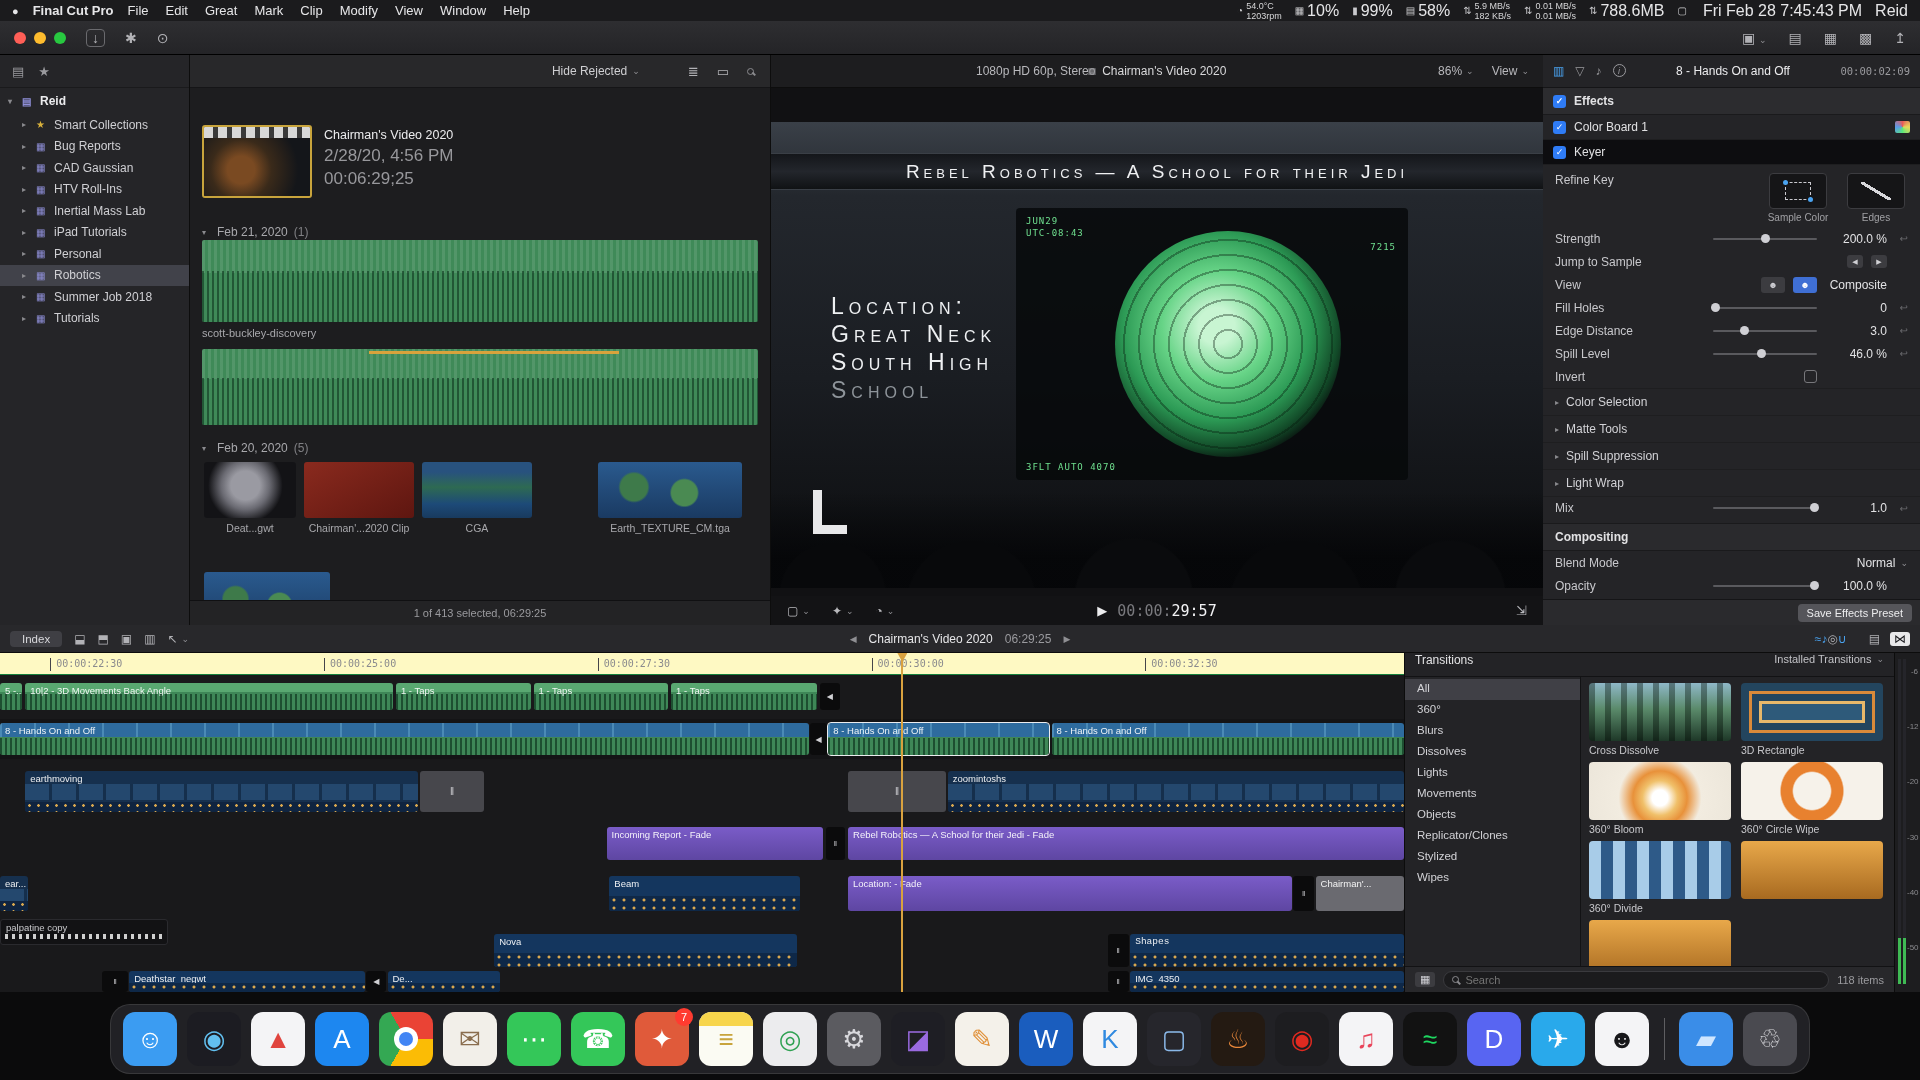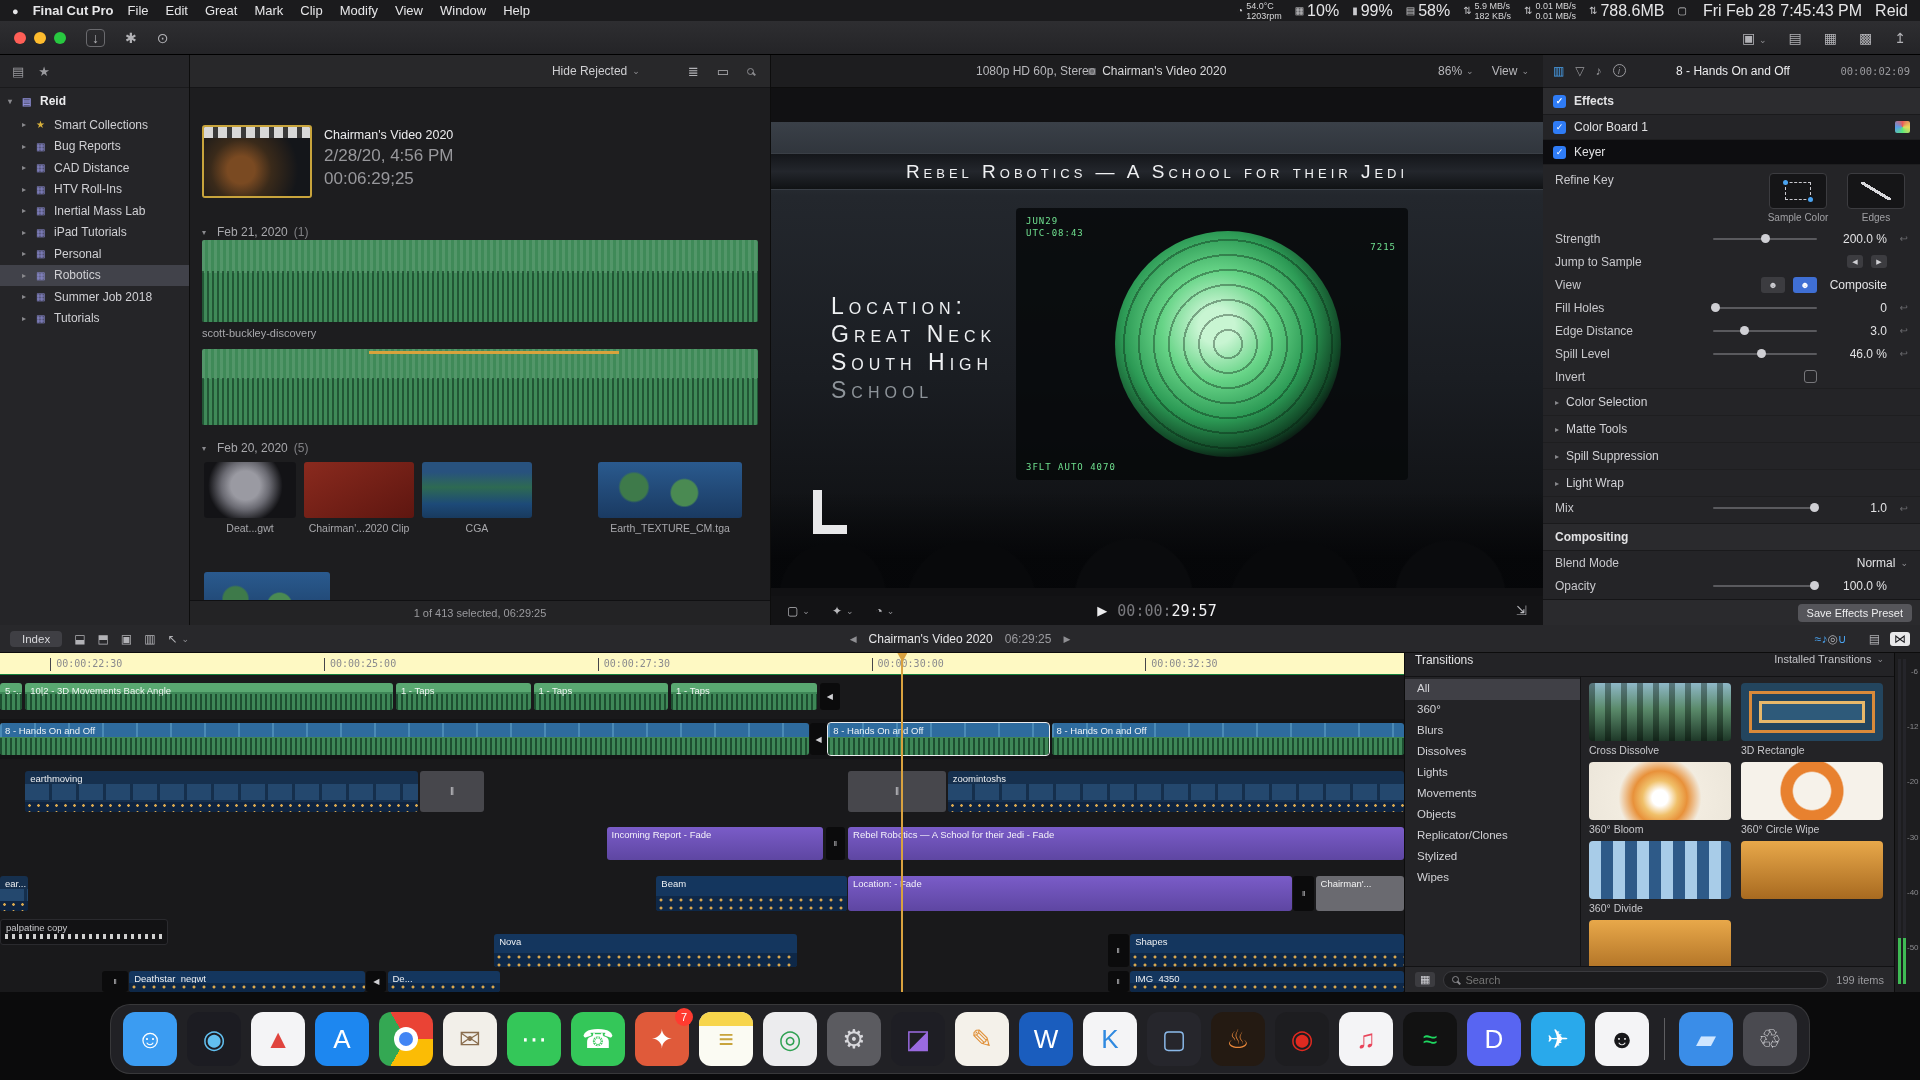--- a/index.html
+++ b/index.html
@@ -369,21 +369,21 @@
 
           <div class="lib-row">
             <span class="tri">▸</span>
             <span class="lico">▦</span>
             <span>Bug Reports</span>
           </div>
 
           <div class="lib-row">
             <span class="tri">▸</span>
             <span class="lico">▦</span>
-            <span>CAD Distance</span>
+            <span>CAD Gaussian</span>
           </div>
 
           <div class="lib-row">
             <span class="tri">▸</span>
             <span class="lico">▦</span>
             <span>HTV Roll-Ins</span>
           </div>
 
           <div class="lib-row">
             <span class="tri">▸</span>
@@ -744,28 +744,28 @@
           <div class="clip r1 primary sel" style="left: 59%; width: 15.7%;">8 - Hands On and Off</div>
           <div class="clip r1 primary" style="left: 74.9%; width: 25.1%;">8 - Hands On and Off</div>
           <div class="clip r2 bluefilm" style="left: 1.8%; width: 28%;">earthmoving</div>
           <div class="clip r2 marker big" style="left: 29.9%; width: 4.6%;">‖</div>
           <div class="clip r2 marker big" style="left: 60.4%; width: 7%;">‖</div>
           <div class="clip r2 bluefilm" style="left: 67.5%; width: 32.5%;">zoomintoshs</div>
           <div class="clip r3 purple" style="left: 43.2%; width: 15.4%;">Incoming Report - Fade</div>
           <div class="clip r3 marker" style="left: 58.8%; width: 1.4%;">‖</div>
           <div class="clip r3 purple" style="left: 60.4%; width: 39.6%;">Rebel Robotics — A School for their Jedi - Fade</div>
           <div class="clip r4 bluefilm" style="left: 0%; width: 2%;">ear...</div>
-          <div class="clip r4 bluetitle" style="left: 43.4%; width: 13.6%; margin-left: 47px;">Beam</div>
+          <div class="clip r4 bluetitle" style="left: 43.4%; width: 13.6%;">Beam</div>
           <div class="clip r4 purple" style="left: 60.4%; width: 31.6%;">Location: - Fade</div>
           <div class="clip r4 marker" style="left: 92.1%; width: 1.5%;">‖</div>
           <div class="clip r4 gray" style="left: 93.7%; width: 6.3%;">Chairman'...</div>
           <div class="clip r5 dark" style="left: 0%; width: 12%;">palpatine copy</div>
           <div class="clip r6 bluetitle" style="left: 35.2%; width: 21.6%;">Nova</div>
           <div class="clip r6 marker" style="left: 78.9%; width: 1.5%;">‖</div>
-          <div class="clip r6 bluetitle" style="left: 80.5%; width: 19.5%;">Shapes</div>
+          <div class="clip r6 bluetitle" style="left: 80.5%; width: 19.5%; font-family: Liberation Mono, monospace;">Shapes</div>
           <div class="clip r7 marker" style="left: 7.3%; width: 1.8%;">‖</div>
           <div class="clip r7 bluetitle" style="left: 9.2%; width: 16.8%;">Deathstar_negwt</div>
           <div class="clip r7 marker" style="left: 26.1%; width: 1.4%;">◀</div>
           <div class="clip r7 bluetitle" style="left: 27.6%; width: 8%;">De...</div>
           <div class="clip r7 marker" style="left: 78.9%; width: 1.5%;">‖</div>
           <div class="clip r7 bluetitle" style="left: 80.5%; width: 19.5%;">IMG_4350</div>
         </div>
       <div class="playhead" style="left: 64.2%;">
           <span class="ph-top"></span>
         </div>
@@ -831,21 +831,21 @@
 
             </div>
           </div>
       </div>
       <div class="tp-foot">
         <span class="grid-btn">▦</span>
         <span class="search">
           <i class="mag"></i>
           <input placeholder="Search" style="">
         </span>
-        <span class="count">199 items</span>
+        <span class="count">118 items</span>
       </div>
     </div>
 
     <div id="meters">
       <span class="mbar b1"></span>
       <span class="mbar b2"></span>
       <div class="mlabels">
 
       <span class="mlab">-6</span>
           <span class="mlab">-12</span>

